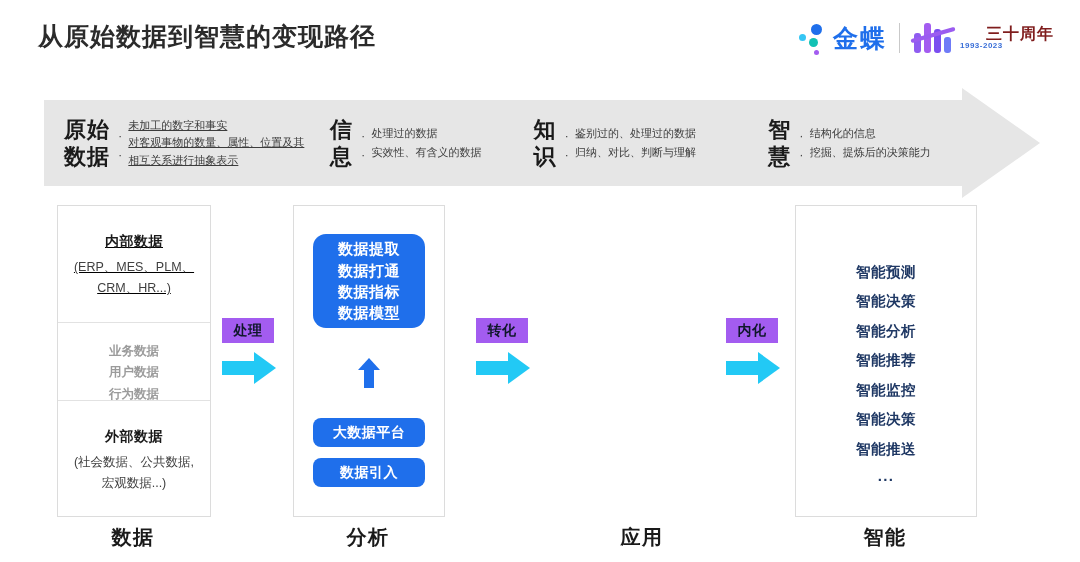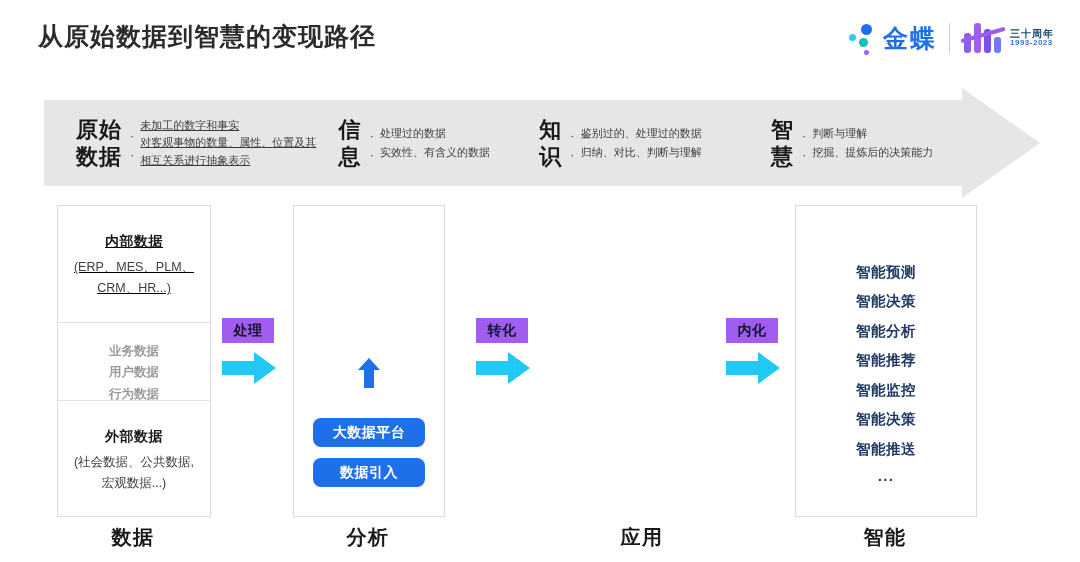--- a/index.html
+++ b/index.html
@@ -39,31 +39,31 @@
   .anniv .bar{position:absolute;bottom:2px;width:7px;border-radius:3px;}
   .ab1{left:2px;height:20px;background:#8f5cf0;}
   .ab2{left:12px;height:30px;background:#a35cf0;}
   .ab3{left:22px;height:24px;background:#7b4ef0;}
   .ab4{left:32px;height:16px;background:#6f7bf7;}
   .anniv .slash{
     position:absolute;left:-2px;top:12px;width:46px;height:4px;
     background:#9b5cf0;transform:rotate(-16deg);border-radius:2px;
   }
   .anniv-txt{line-height:1.1;}
-  .anniv-txt .big{font-size:10px;font-weight:bold;color:#0c4a6e;letter-spacing:1px;}
+  .anniv-txt .big{font-size:16px;font-weight:bold;color:#7f1d1d;letter-spacing:1px;margin-left:26px;}
   .anniv-txt .small{font-size:8px;font-weight:bold;color:#3a6fd8;letter-spacing:0.5px;}
 
   
   .band{position:absolute;left:44px;top:100px;width:920px;height:86px;background:#e6e6e6;}
   .band-arrow{
     position:absolute;left:962px;top:88px;width:0;height:0;
     border-top:55px solid transparent;border-bottom:55px solid transparent;
     border-left:78px solid #e6e6e6;
   }
-  .band-inner{position:absolute;inset:0;display:flex;padding-left:12px;}
+  .band-inner{position:absolute;inset:0;display:flex;}
   .band-cell{display:flex;align-items:center;}
   .band-key{
     font-size:22px;font-weight:bold;color:#1a1a1a;line-height:1.25;
     letter-spacing:1px;white-space:nowrap;
   }
   .band-dots{
     display:flex;flex-direction:column;justify-content:center;
     margin:0 6px 0 8px;
   }
   .band-dots span{font-size:13px;color:#4a4a4a;line-height:1.9;height:19px;}
@@ -246,21 +246,21 @@
       <div class="band-cell cell-4">
         <div class="band-key">
           <div>智</div>
           <div>慧</div>
         </div>
         <div class="band-dots">
             <span>·</span>
             <span>·</span>
           </div>
         <div class="band-items">
-          <span>判断与理解</span>
+          <span>结构化的信息</span>
           <span>挖掘、提炼后的决策能力</span>
         </div>
       </div>
 
     </div>
   </div>
   <div class="band-arrow"></div>
 
   <div class="col col-1">
     <div class="seg seg1 seg-div">
@@ -278,20 +278,26 @@
     <div class="seg seg3">
       <div class="seg-title">外部数据</div>
       <div class="seg-sub">
         <div>(社会数据、公共数据,</div>
         <div>宏观数据...)</div>
       </div>
     </div>
   </div>
 
   <div class="col col-2">
+    <div class="bluebox">
+      <span>数据提取</span>
+      <span>数据打通</span>
+      <span>数据指标</span>
+      <span>数据模型</span>
+    </div>
     <div class="up-arrow">
       <span class="head"></span>
         <span class="shaft"></span>
     </div>
     <div class="pill pill-a">大数据平台</div>
     <div class="pill pill-b">数据引入</div>
   </div>
 
 
   <div class="col col-4">

